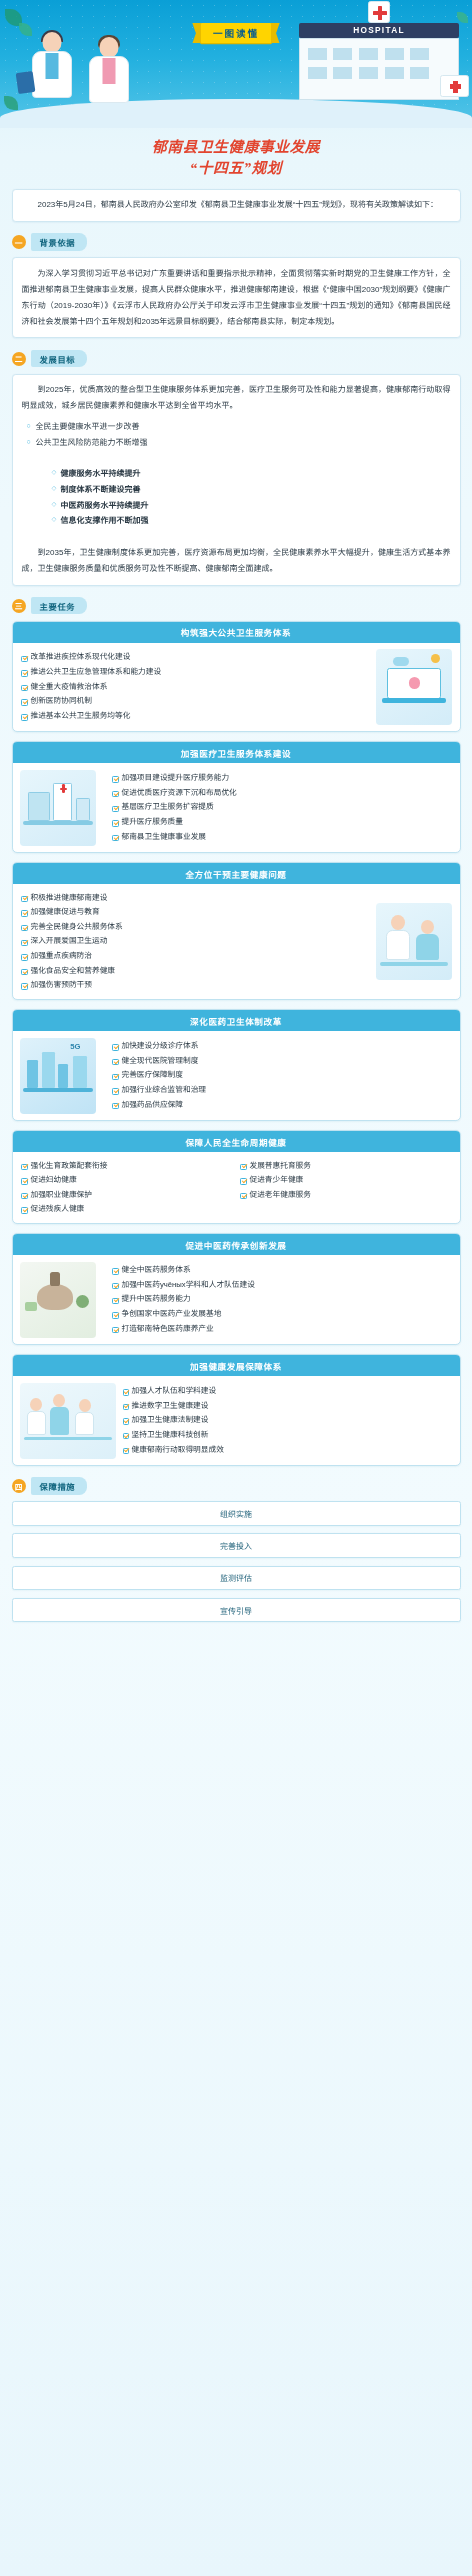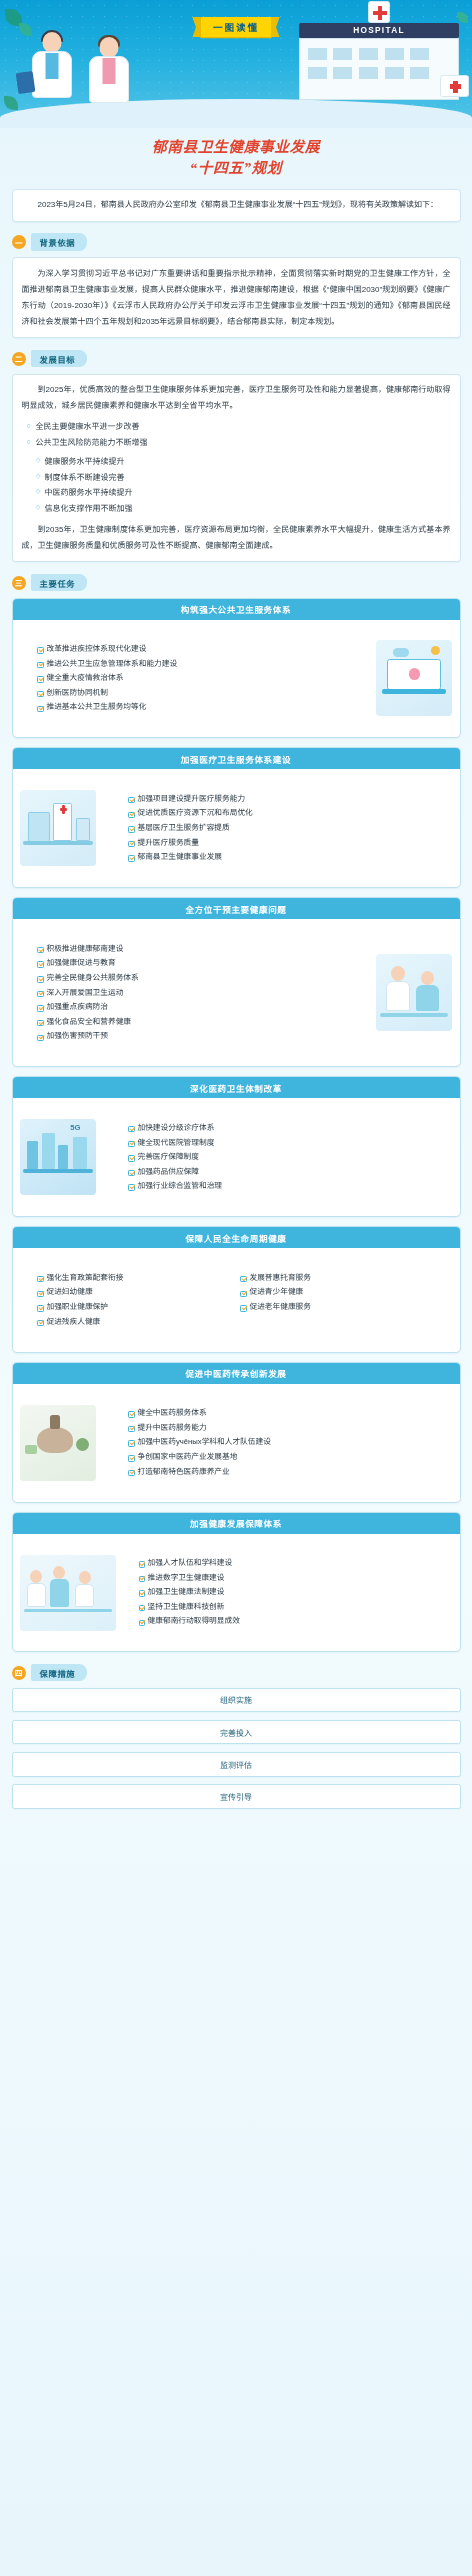--- a/index.html
+++ b/index.html
@@ -26,21 +26,21 @@
   }
   .hero:after{
     content:"";position:absolute;left:0;right:0;bottom:0;height:29.5px;
     background:#dff1fa;
     border-radius:50% 50% 0 0 / 19px 19px 0 0;
   }
   .hero-dots{position:absolute;inset:0;opacity:.22;
     background-image:radial-gradient(circle, #ffffff 0.7px, transparent 0.8px);
     background-size:11px 11px;}
   .ribbon{
-    position:absolute;top:17px;left:50%;transform:translateX(-50%);
+    position:absolute;top:23px;left:50%;transform:translateX(-50%);
     background:#ffd400;color:#0c5f8a;font-size:9.6px;font-weight:bold;
     letter-spacing:1.9px;padding:3.2px 13px;border-radius:1.9px;
     box-shadow:0 1.3px 0 #e0b900;
     z-index:6;
   }
   .ribbon:before,.ribbon:after{
     content:"";position:absolute;top:0;width:9px;height:100%;background:#e8bc00;
   }
   .ribbon:before{left:-7.7px;clip-path:polygon(0 0,100% 0,100% 100%,0 100%,40% 50%);}
   .ribbon:after{right:-7.7px;clip-path:polygon(0 0,100% 0,60% 50%,100% 100%,0 100%);}
@@ -114,37 +114,37 @@
   }
   .sec-pill{
     background:#bfe6f4;color:#12667f;font-size:8.3px;font-weight:bold;
     padding:2.6px 11.5px 2.6px 9px;border-radius:1.9px 7.7px 7.7px 1.9px;letter-spacing:0.6px;
   }
 
   
   .goal-list{list-style:none;margin:3.8px 0 3.8px;padding:0 0 0 5.1px;}
   .goal-list li{font-size:8px;color:#2b3a45;line-height:1.95;position:relative;padding-left:9px;}
   .goal-list li:before{content:"○";position:absolute;left:0;top:0;color:#3fb4dd;font-size:7px;}
-  .goal-sub{list-style:none;margin:0;padding:0 0 0 14px;}
+  .goal-sub{list-style:none;margin:16px;padding:0 0 0 14px;font-weight:bold;}
   .goal-sub li{font-size:8px;color:#2b3a45;line-height:1.95;position:relative;padding-left:9px;}
   .goal-sub li:before{content:"◇";position:absolute;left:0;top:0;color:#7dcbe6;font-size:6.4px;}
 
   
   .task{
     background:#ffffff;border:0.6px solid #bfe2f0;border-radius:5.1px;
     margin:6.4px 0 9px;overflow:hidden;
     box-shadow:0 0.6px 1.9px rgba(20,110,150,.07);
   }
   .task-title{
     background:#3fb4dd;color:#fff;font-size:8.6px;font-weight:bold;
     text-align:center;padding:4.5px 0;letter-spacing:0.6px;
   }
   .task-body{display:flex;align-items:center;gap:5.1px;padding:6.4px 7.7px;}
   .task-body.rev{flex-direction:row-reverse;gap:15px;}
-  .task-items{list-style:none;margin:16px;padding:0;flex:1 1 auto;}
+  .task-items{list-style:none;margin:0;padding:0;flex:1 1 auto;}
   .task-items li{
     font-size:7.7px;color:#2b3a45;line-height:1.9;position:relative;padding-left:10.3px;
   }
   .task-items li:before{
     content:"";position:absolute;left:1.3px;top:5.1px;width:4.5px;height:4.5px;
     border:0.9px solid #3fb4dd;border-radius:1.3px;
   }
   .task-items li:after{
     content:"";position:absolute;left:2.6px;top:5.8px;width:3.8px;height:1.9px;
     border-left:0.9px solid #f5a623;border-bottom:0.9px solid #f5a623;
@@ -328,22 +328,22 @@
       </div>
     </div>
 
     <div class="task">
       <div class="task-title">深化医药卫生体制改革</div>
       <div class="task-body rev">
         <ul class="task-items">
           <li>加快建设分级诊疗体系</li>
           <li>健全现代医院管理制度</li>
           <li>完善医疗保障制度</li>
+          <li>加强行业综合监管和治理</li>
           <li>加强药品供应保障</li>
-          <li>加强行业综合监管和治理</li>
         </ul>
         <div class="art" style="background:linear-gradient(150deg,#dff2fb,#bfe3f5);">
           <div class="bar" style="left:6.4px;top:22px;width:11.5px;height:28px;background:#6fc4e4;"></div>
           <div class="bar" style="left:22px;top:14px;width:13px;height:36px;background:#9ad8ee;"></div>
           <div class="bar" style="left:38px;top:26px;width:10.3px;height:24px;background:#6fc4e4;"></div>
           <div class="bar" style="left:53px;top:18px;width:14px;height:32px;background:#9ad8ee;"></div>
           <div class="bar" style="left:2.6px;top:50px;width:70px;height:3.8px;background:#4fb3d9;border-radius:1.9px;"></div>
           <div style="position:absolute;left:50px;top:3.8px;font-size:7.7px;color:#2f86ad;font-weight:bold;">5G</div>
         </div>
       </div>
@@ -362,22 +362,22 @@
           <li>促进残疾人健康</li>
         </ul>
       </div>
     </div>
 
     <div class="task">
       <div class="task-title">促进中医药传承创新发展</div>
       <div class="task-body rev">
         <ul class="task-items">
           <li>健全中医药服务体系</li>
+          <li>加强中医药учёных学科和人才队伍建设</li>
           <li>提升中医药服务能力</li>
-          <li>加强中医药учёных学科和人才队伍建设</li>
           <li>争创国家中医药产业发展基地</li>
           <li>打造郁南特色医药康养产业</li>
         </ul>
         <div class="art" style="background:linear-gradient(150deg,#f3f7f2,#e2eee0);">
           <div class="blob" style="left:16.7px;top:22px;width:36px;height:26px;background:#c8b39a;border-radius:50% 50% 40% 40%;"></div>
           <div class="bar" style="left:29.5px;top:10.3px;width:10.3px;height:14px;background:#8d7a62;border-radius:2.6px;"></div>
           <div class="blob" style="left:56px;top:33px;width:13px;height:13px;background:#7fae76;"></div>
           <div class="bar" style="left:5.1px;top:40px;width:11.5px;height:9px;background:#a8cf9f;border-radius:1.9px;"></div>
         </div>
       </div>

